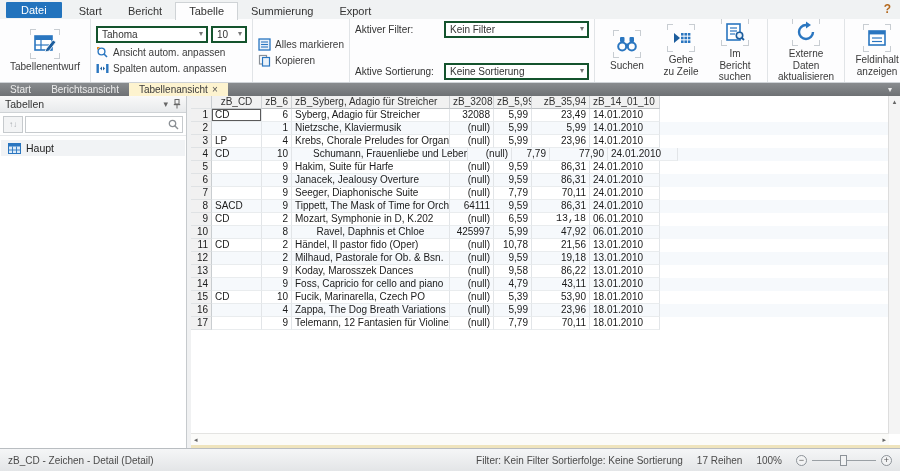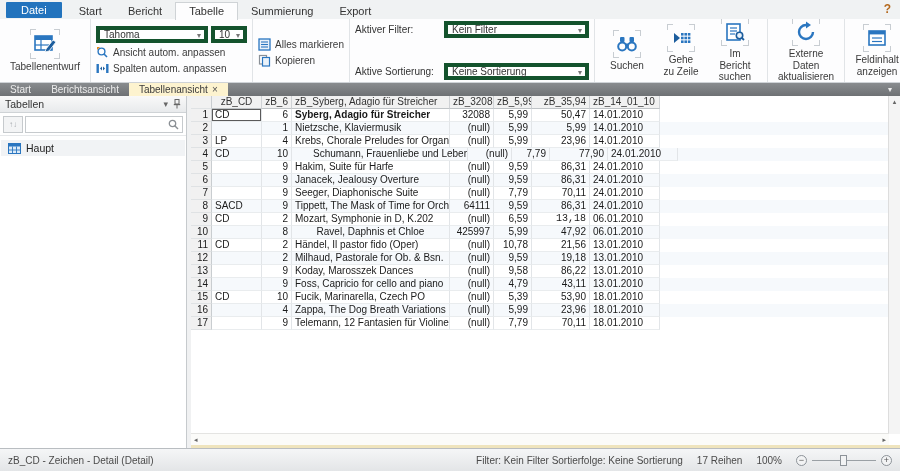--- a/index.html
+++ b/index.html
@@ -20,21 +20,21 @@
   .crn{display:inline-block;padding:3px;line-height:0;
     background-image:linear-gradient(#c8cdd2,#c8cdd2),linear-gradient(#c8cdd2,#c8cdd2),
       linear-gradient(#c8cdd2,#c8cdd2),linear-gradient(#c8cdd2,#c8cdd2),
       linear-gradient(#c8cdd2,#c8cdd2),linear-gradient(#c8cdd2,#c8cdd2),
       linear-gradient(#c8cdd2,#c8cdd2),linear-gradient(#c8cdd2,#c8cdd2);
     background-repeat:no-repeat;
     background-size:6px 1px,1px 6px,6px 1px,1px 6px,6px 1px,1px 6px,6px 1px,1px 6px;
     background-position:left top,left top,right top,right top,left bottom,left bottom,right bottom,right bottom}
   .vstack{display:flex;flex-direction:column;justify-content:center;gap:3px}
   .smallbtn{display:flex;align-items:center;gap:4px;font-size:10px;color:#3a3a3a;white-space:nowrap}
-  .combo{display:inline-flex;align-items:center;height:17px;border:4px solid #14532d;background:#fff;
+  .combo{display:inline-flex;align-items:center;height:17px;border:2px solid #14532d;background:#fff;
          font-size:10px;color:#333;padding:0 14px 0 4px;position:relative;box-sizing:border-box}
   .combo::after{content:"▾";position:absolute;right:3px;top:1px;font-size:8px;color:#777}
   .fontrow{display:flex;gap:3px}
   .lblrow{display:flex;align-items:center;gap:5px;font-size:10px;color:#333;white-space:nowrap}
   .lblrow .cap{width:84px}
   
   .doctabs{height:13px;background:linear-gradient(#898c8f,#6e7174);display:flex;align-items:stretch;
            font-size:10px;color:#ececec;position:relative;border-bottom:1px solid #efe6c4}
   .dtab{padding:0 10px;display:flex;align-items:center;gap:4px;cursor:default;line-height:12px}
   .dtab.active{background:#fdf3cf;color:#3a3a3a}
@@ -336,24 +336,24 @@
         <div class="gcell hc c4" style="text-align: right;">zB_32088</div>
         <div class="gcell hc c5" style="text-align: right;">zB_5,99</div>
         <div class="gcell hc c6" style="text-align: right;">zB_35,94</div>
         <div class="gcell hc c7" style="text-align: left;">zB_14_01_10</div>
       </div>
     <div>
         <div class="grow">
           <div class="gcell rn c0">1</div>
           <div class="gcell c1 focus" style="text-align: left;">CD</div>
           <div class="gcell c2" style="text-align: right;">6</div>
-          <div class="gcell c3" style="text-align: left; font-weight: bold;">Syberg, Adagio für Streicher</div>
+          <div class="gcell c3" style="text-align: left;">Syberg, Adagio für Streicher</div>
           <div class="gcell c4" style="text-align: right;">32088</div>
           <div class="gcell c5" style="text-align: right;">5,99</div>
-          <div class="gcell c6" style="text-align: right;">50,47</div>
+          <div class="gcell c6" style="text-align: right;">23,49</div>
           <div class="gcell c7" style="text-align: left;">14.01.2010</div>
         </div>
         <div class="grow alt">
           <div class="gcell rn c0">2</div>
           <div class="gcell c1" style="text-align: left;"></div>
           <div class="gcell c2" style="text-align: right;">1</div>
           <div class="gcell c3" style="text-align: left;">Nietzsche, Klaviermusik</div>
           <div class="gcell c4" style="text-align: right;">(null)</div>
           <div class="gcell c5" style="text-align: right;">5,99</div>
           <div class="gcell c6" style="text-align: right;">5,99</div>

